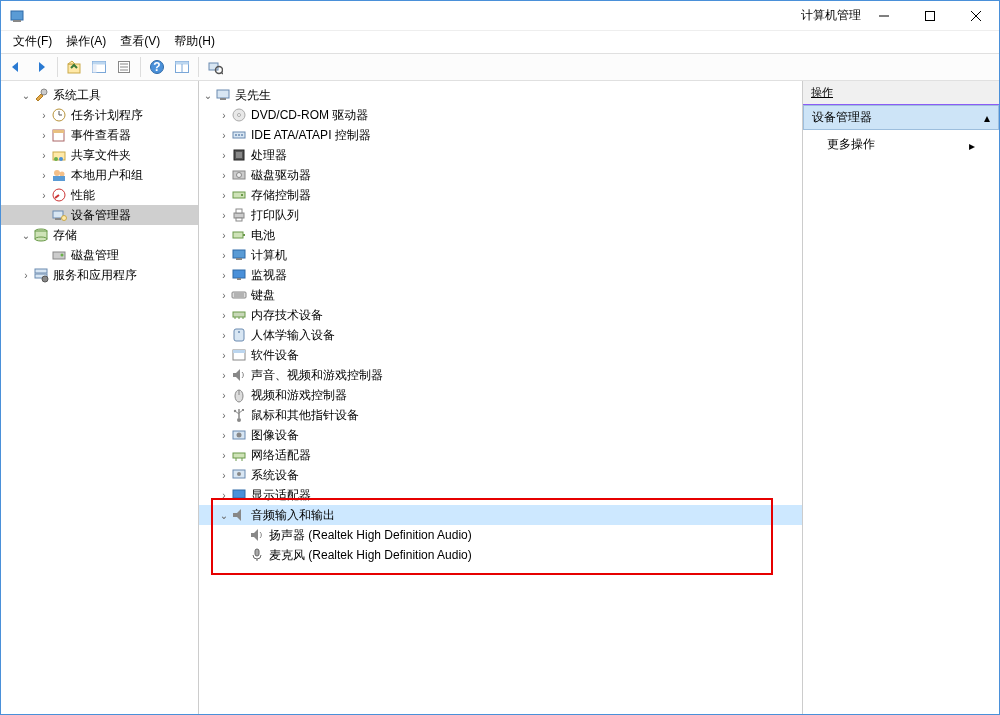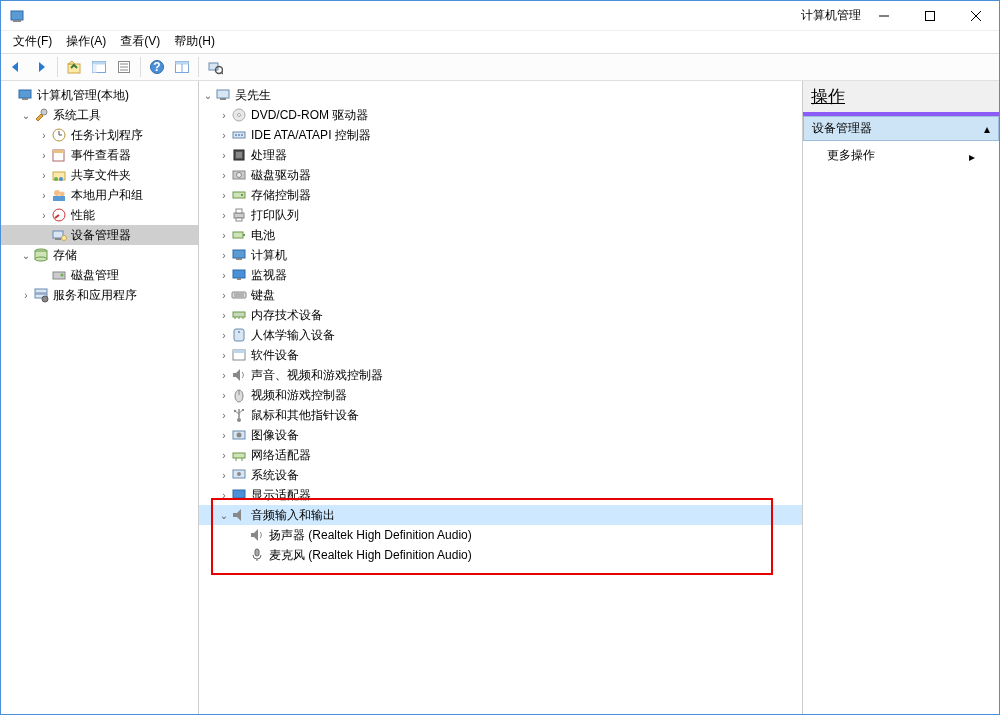--- a/index.html
+++ b/index.html
@@ -18,21 +18,21 @@
   .pane-left{ width:198px; border-right:1px solid #ccc; overflow:auto; padding:4px 0;}
   .pane-mid{ flex:1; border-right:1px solid #ccc; overflow:auto; padding:4px 0; position:relative;}
   .pane-right{ width:196px; overflow:auto; }
   .tree-row { display:flex; align-items:center; height:20px; padding-right:6px; white-space:nowrap;cursor:default;}
   .tree-row .exp { width:14px;text-align:center;color:#666;font-size:10px;}
   .tree-row .ticon { width:16px;height:16px;margin-right:4px;display:inline-flex;align-items:center;justify-content:center;}
   .tree-row.selected { background:#cfcfcf;}
   .tree-row.highlight { background:#cde8ff;}
   .indent0{padding-left:2px;} .indent1{padding-left:18px;} .indent2{padding-left:36px;}
   .highlight-box{position:absolute; border:2px solid #e60000; left:12px; width:562px; top:417px; height:77px; pointer-events:none;}
-  .actions-header{background:#f0f0f0;border-bottom:4px solid #8b5cf6;padding:4px 8px;font-size:17px;text-decoration:underline;}
+  .actions-header{background:#f0f0f0;border-bottom:1px solid #8b5cf6;padding:4px 8px;font-size:11px;text-decoration:underline;}
   .actions-sub{background:#cde4f7;border:1px solid #9dbedd;padding:3px 8px; margin:0; display:flex;justify-content:space-between;align-items:center;}
   .actions-link{padding:6px 24px; cursor:default; display:flex;justify-content:space-between;align-items:flex-end;}
   svg{display:block;}
   .arrow-blue{color:#2a7ad2;}
 </style>
 </head>
 <body>
 
 <div class="titlebar">
   <span class="icon">
@@ -123,30 +123,20 @@
         <rect x="2" y="4" width="9" height="7" fill="#d8e6f3" stroke="#6a8ab0"></rect>
         <circle cx="12" cy="11" r="3.5" fill="none" stroke="#555" stroke-width="1.5"></circle>
         <line x1="14" y1="13" x2="16" y2="15" stroke="#555" stroke-width="1.5"></line>
       </svg>
     </div>
 </div>
 
 <div class="content">
 
   <div class="pane-left">
-    <div class="tree-row indent0">
-      <span class="exp"></span>
-      <span class="ticon">
-          <svg width="16" height="16">
-            <rect x="2" y="3" width="12" height="8" fill="#5a9bd5" stroke="#2f6aa8"></rect>
-            <rect x="5" y="11" width="6" height="2" fill="#888"></rect>
-          </svg>
-        </span>
-      <span>计算机管理(本地)</span>
-    </div>
     <div class="tree-row indent1">
       <span class="exp">⌄</span>
       <span class="ticon">
           <svg width="16" height="16">
             <path d="M3 12 L8 7 L10 9 L5 14 Z" fill="#e3a84a" stroke="#b07c20"></path>
             <circle cx="11" cy="5" r="3" fill="#ccc" stroke="#888"></circle>
           </svg>
         </span>
       <span>系统工具</span>
     </div>

